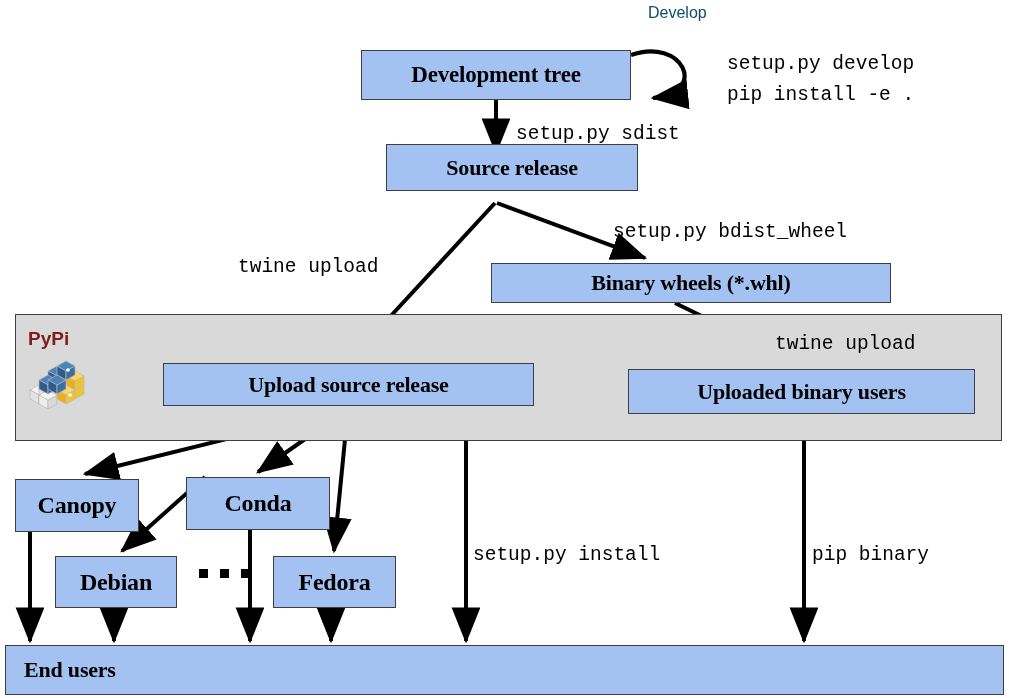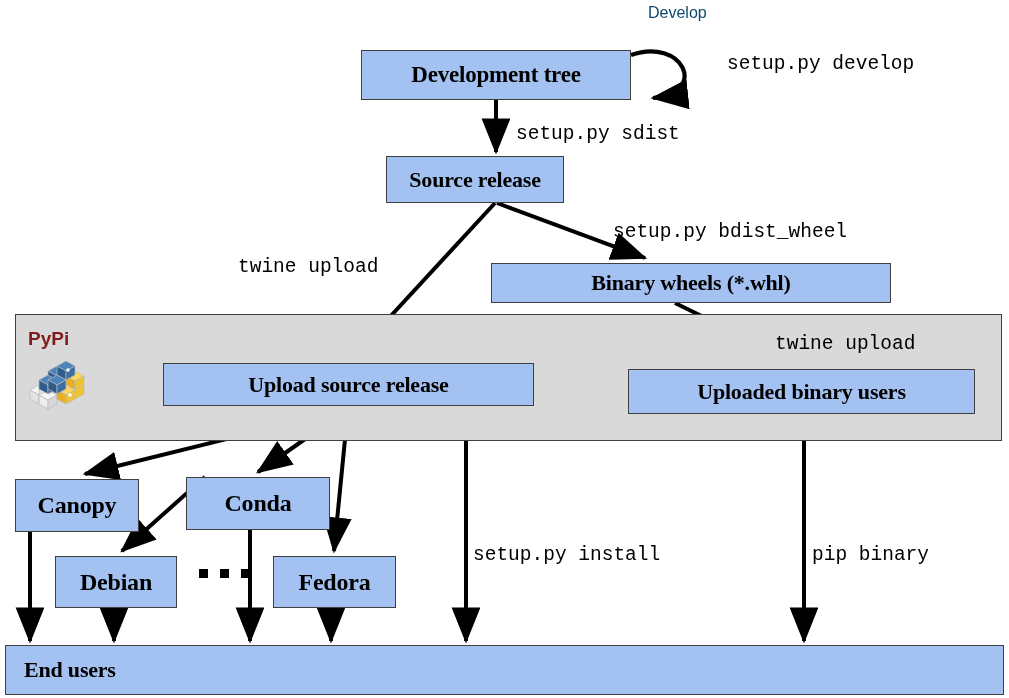--- a/index.html
+++ b/index.html
@@ -132,21 +132,21 @@
   </svg>
 
   <div class="group-box" style="left:15px; top:314px; width:987px; height:127px; z-index:1;"></div>
 
   <div class="nodes-layer">
 
     <div class="node" style="left:361px; top:50px; width:270px; height:50px; font-size:23px;">
       <span>Development  tree</span>
     </div>
 
-    <div class="node" style="left:386px; top:156px; width:178px; height:47px; font-size:22px;">
+    <div class="node" style="left:386px; top:144px; width:252px; height:47px; font-size:22px;">
       <span>Source release</span>
     </div>
 
     <div class="node" style="left:491px; top:263px; width:400px; height:40px; font-size:22px;">
       <span>Binary wheels (*.whl)</span>
     </div>
 
     <div class="node" style="left:163px; top:363px; width:371px; height:43px; font-size:22px;">
       <span>Upload source release</span>
     </div>
@@ -223,20 +223,21 @@
           <circle cx="44" cy="41" r="1.8" fill="#ffffff" stroke="none"></circle>
         </g>
       </svg>
     </div>
 
   </div>
 
   <div class="labels-layer">
     <div class="sans-label" style="left:648px; top:4px;">Develop</div>
     <div class="mono-label" style="left:727px; top:53px;">setup.py develop</div>
+    <div class="mono-label" style="left:727px; top:84px;">pip install -e .</div>
     <div class="mono-label" style="left:516px; top:123px;">setup.py sdist</div>
     <div class="mono-label" style="left:613px; top:221px;">setup.py bdist_wheel</div>
     <div class="mono-label" style="left:238px; top:256px;">twine upload</div>
     <div class="mono-label" style="left:775px; top:333px;">twine upload</div>
     <div class="mono-label" style="left:473px; top:544px;">setup.py install</div>
     <div class="mono-label" style="left:812px; top:544px;">pip binary</div>
 
     <div class="ellipsis-dots" style="left:199px; top:569px;">
       <i></i>
       <i></i>

